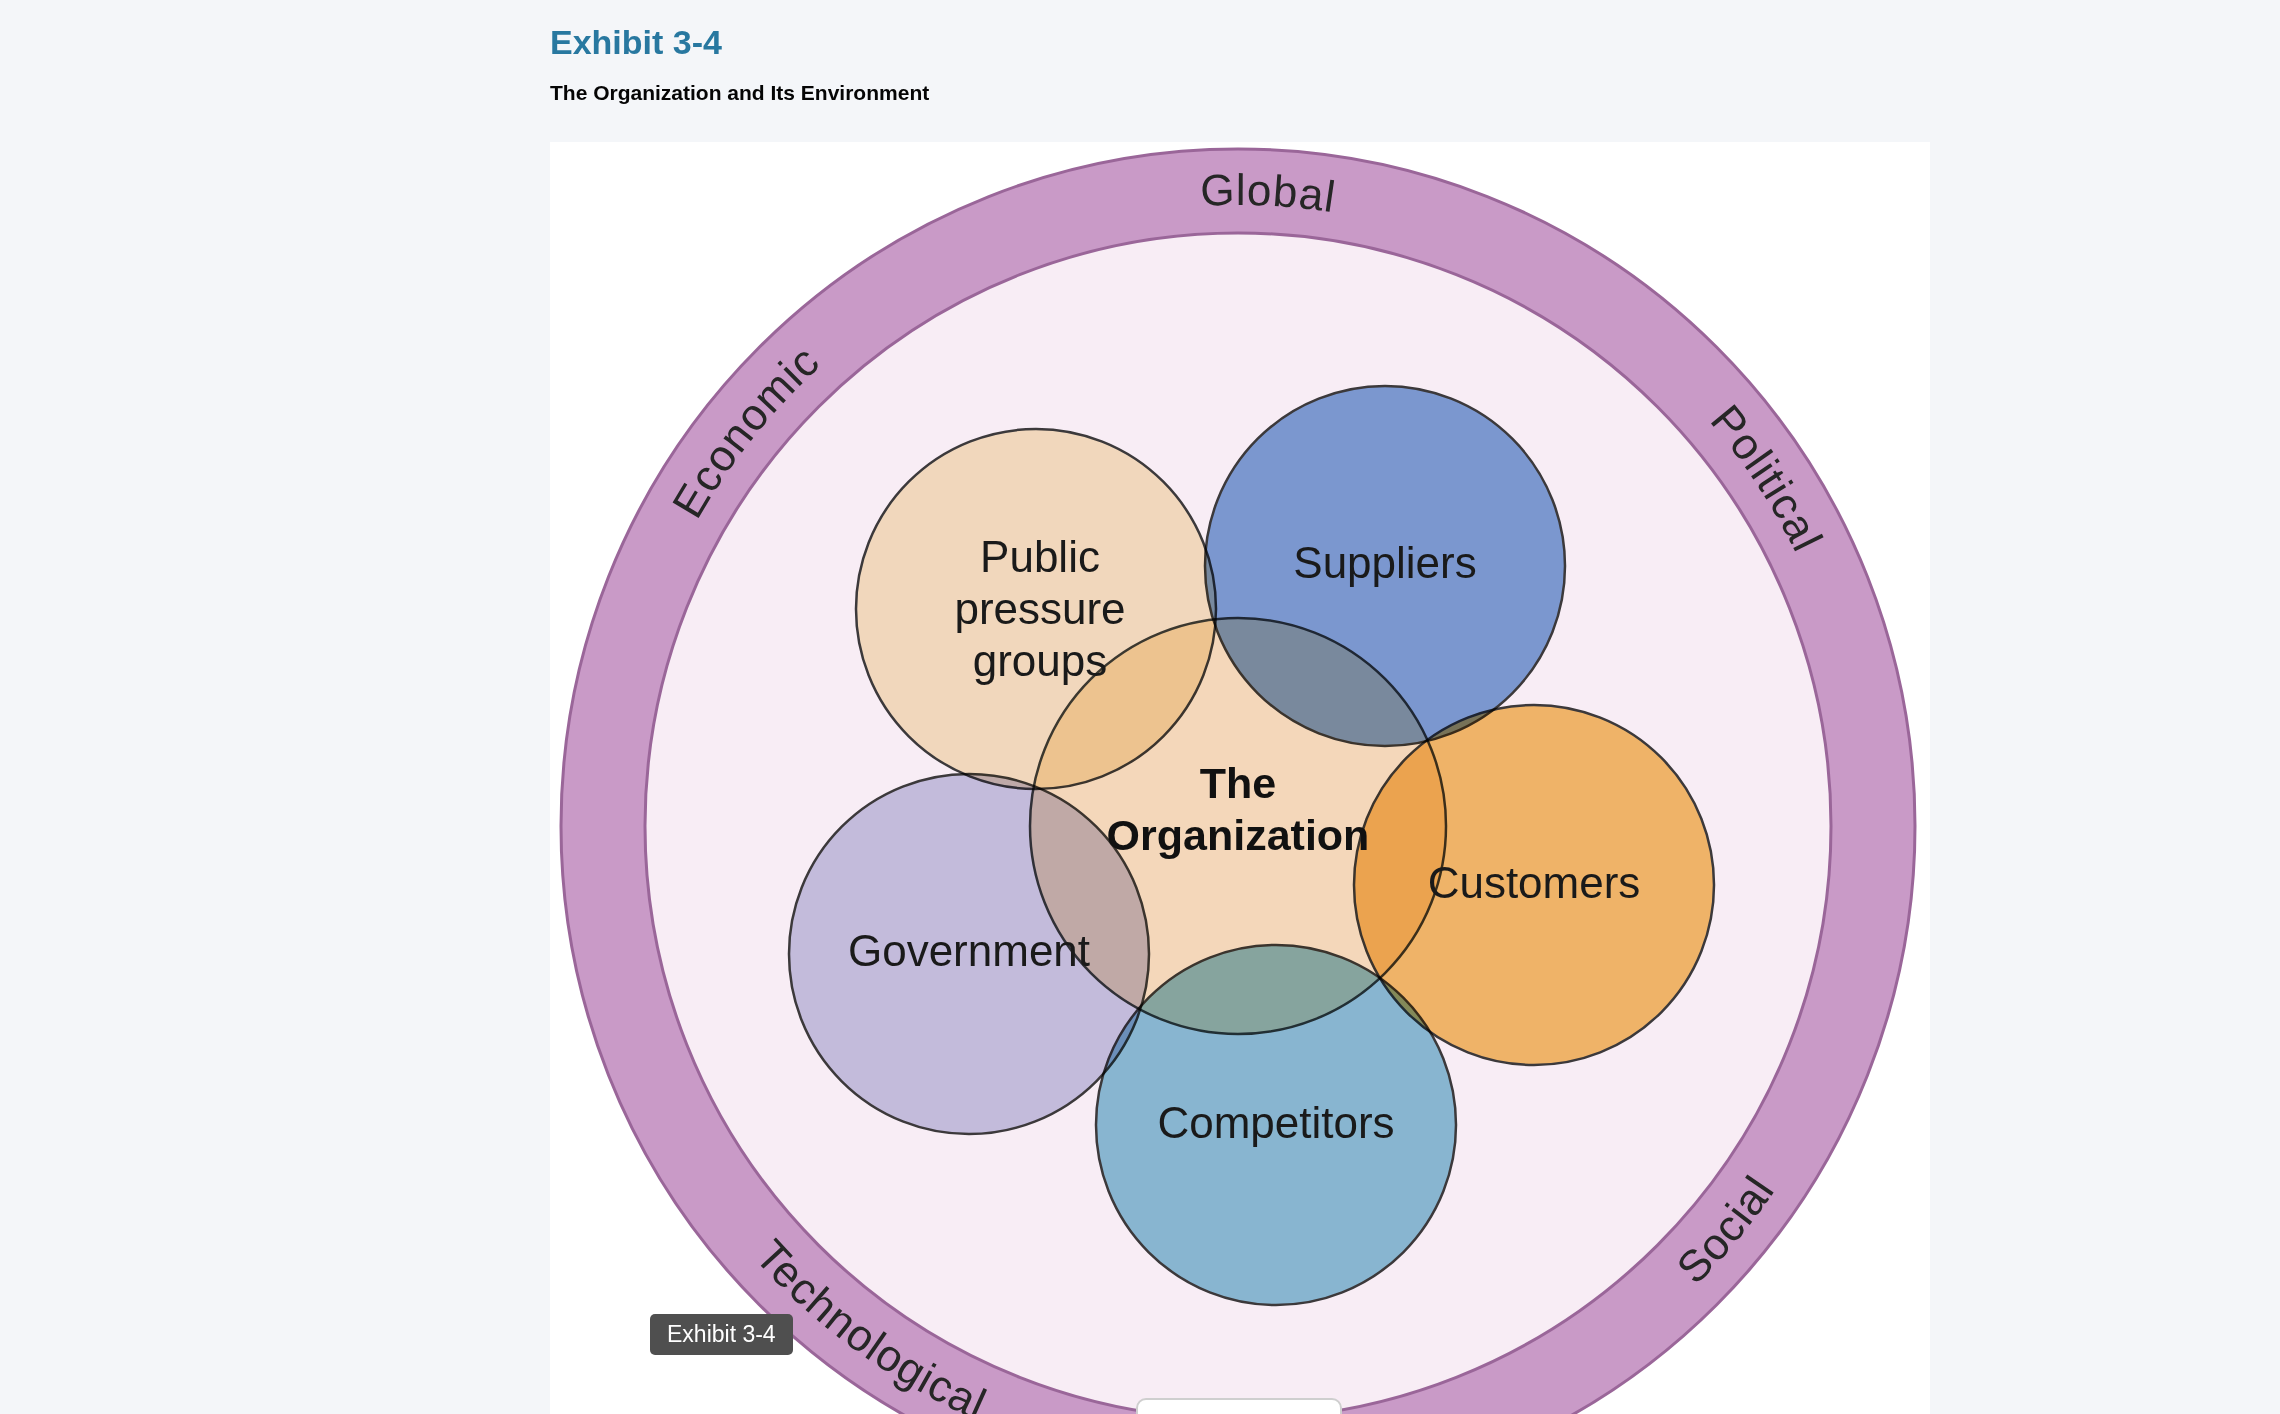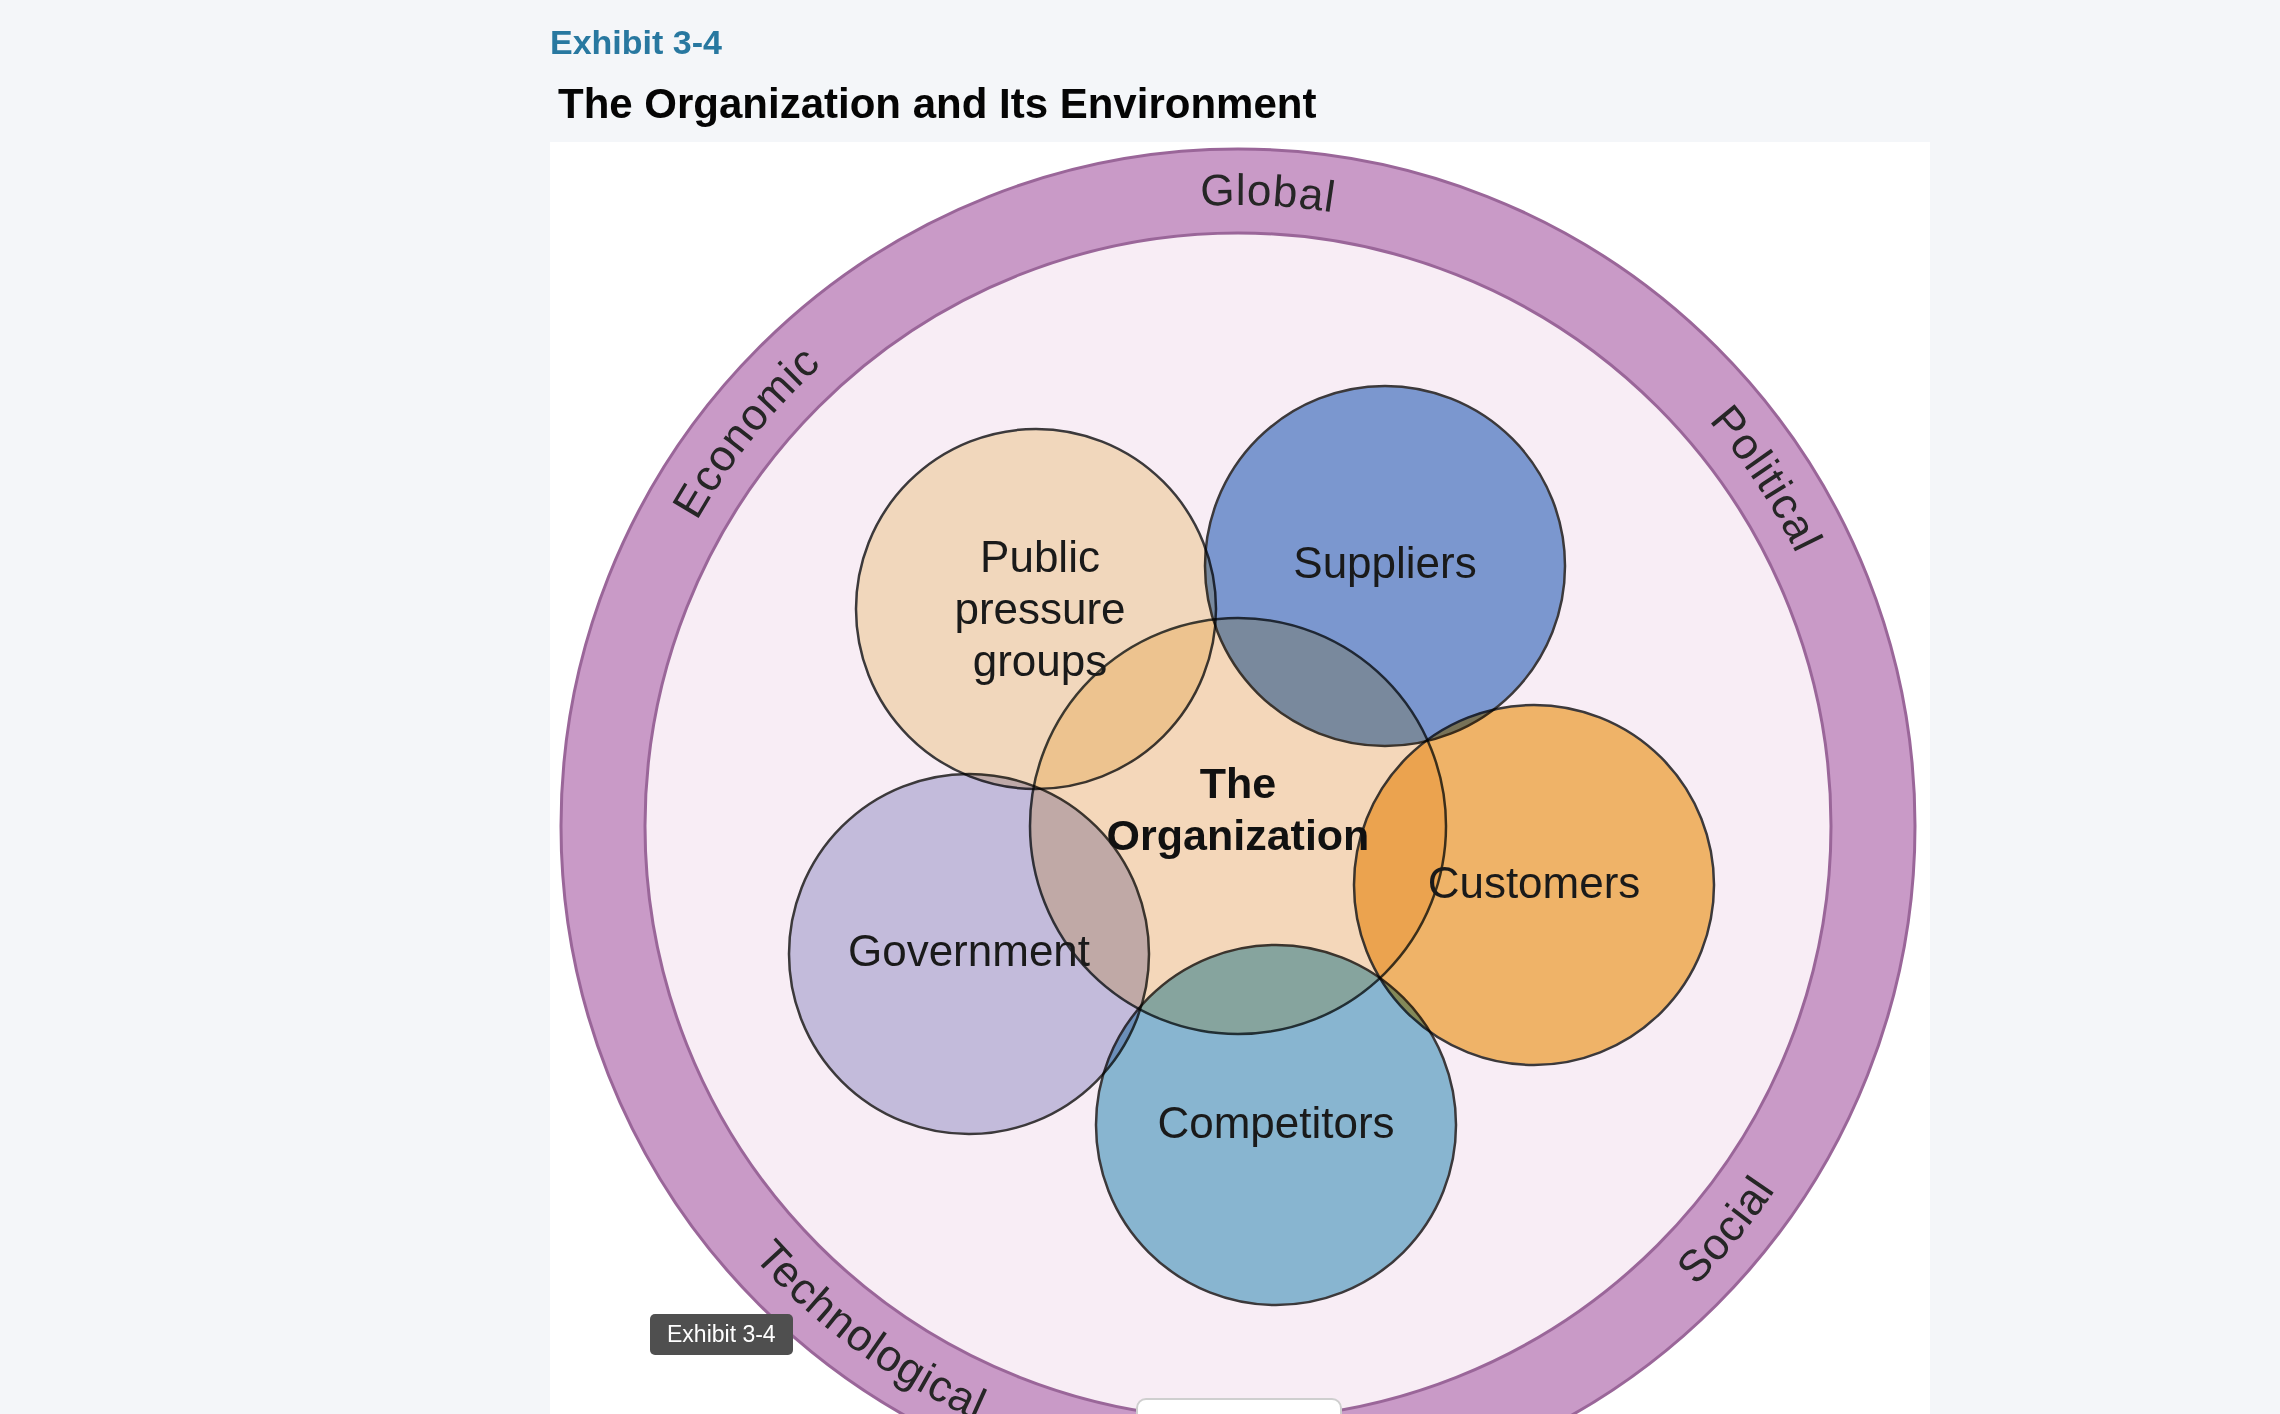--- a/index.html
+++ b/index.html
@@ -9,22 +9,22 @@
     background: #f4f6f9;
     overflow: hidden;
     font-family: "Liberation Sans", sans-serif;
   }
   .header { position: absolute; left: 550px; top: 24px; }
   .exhibit-label {
     font-size: 34px; font-weight: 700; color: #2878a0;
     margin: 0 0 20px 0; line-height: 1.1;
   }
   .figure-title {
-    font-size: 42px; font-weight: 700; color: #050505;
-    margin: 8px; line-height: 1.1;
+    font-size: 21px; font-weight: 700; color: #050505;
+    margin: 0; line-height: 1.1;
   }
   .panel {
     position: absolute; left: 550px; top: 142px;
     width: 1380px; height: 1272px;
     background: #ffffff;
   }
   .panel svg { display: block; width: 100%; height: 100%; }
   .iso { isolation: isolate; }
   .blend { mix-blend-mode: multiply; }
   text { font-family: "Liberation Sans", sans-serif; }

